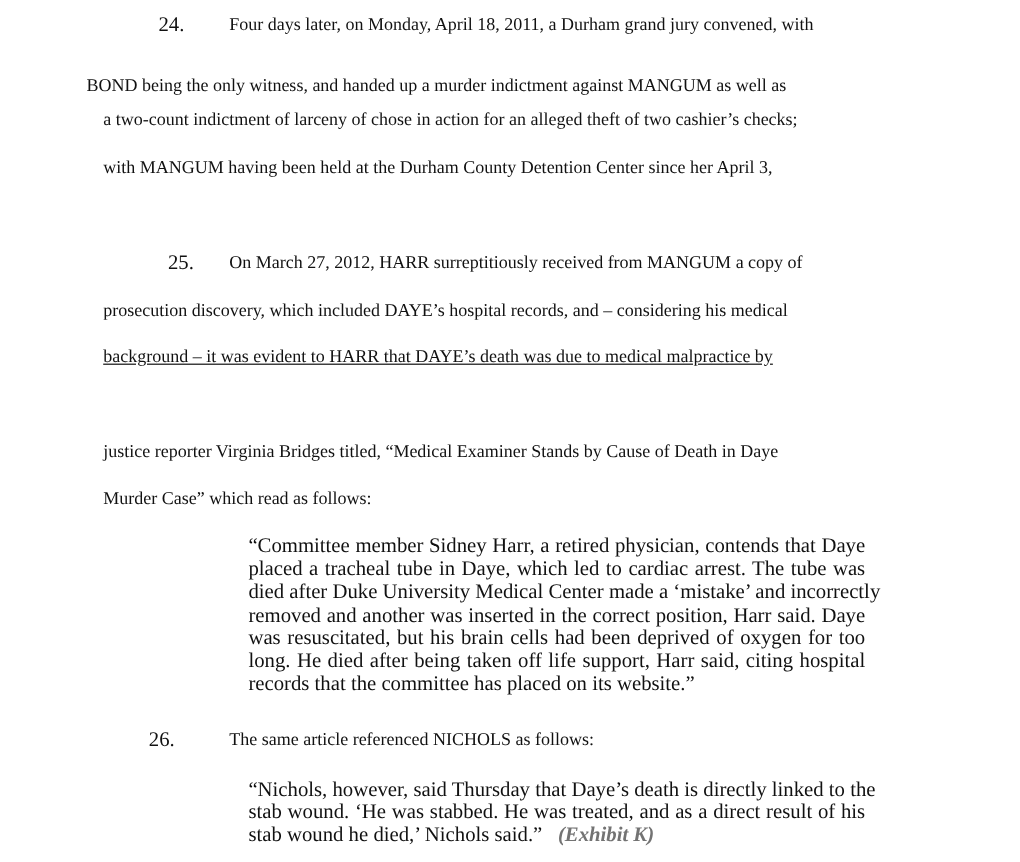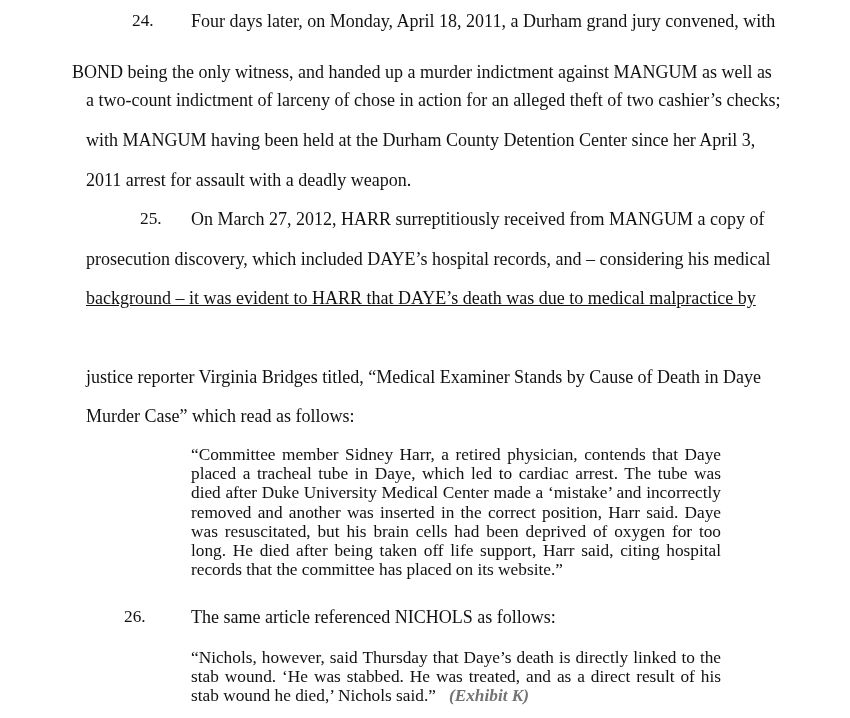--- a/index.html
+++ b/index.html
@@ -17,41 +17,42 @@
     }
     .page {
       position: absolute;
       left: 0;
       top: 0;
       width: 850px;
       height: 718px;
     }
     .line {
       position: absolute;
-      font-size: 18px;
+      font-size: 15px;
       white-space: nowrap;
       line-height: 20px;
     }
     .num {
       position: absolute;
       font-size: 17.3px;
       line-height: 20px;
     }
     .quote {
       position: absolute;
       left: 191px;
       width: 530px;
       font-size: 17.3px;
       line-height: 19.2px;
       text-align: justify;
     }
     .quote .ql {
       display: block;
       white-space: nowrap;
       text-align-last: justify;
+      margin-left: 16px;
     }
     .quote .ql.last {
       text-align-last: left;
     }
     .ital { font-style: italic; }
     .exhibit {
       color: #737373;
       font-style: italic;
       font-weight: bold;
     }
@@ -59,21 +60,20 @@
 </head>
 <body>
 
 <div class="page">
 
   <span class="num" style="left:132px; top:11px;">24.</span>
   <span class="line" style="left:191px; top:11px;">Four days later, on Monday, April 18, 2011, a Durham grand jury convened, with</span>
   <span class="line" style="left:72px; top:50px;margin-top:12px;">BOND being the only witness, and handed up a murder indictment against MANGUM as well as</span>
   <span class="line" style="left:86px; top:90px;">a two-count indictment of larceny of chose in action for an alleged theft of two cashier’s checks;</span>
   <span class="line" style="left:86px; top:130px;">with MANGUM having been held at the Durham County Detention Center since her April 3,</span>
-  <span class="line" style="left:86px; top:170px;">2011 arrest for assault with a deadly weapon.</span>
 
   <span class="num" style="left:140px; top:209px;">25.</span>
   <span class="line" style="left:191px; top:209px;">On March 27, 2012, HARR surreptitiously received from MANGUM a copy of</span>
   <span class="line" style="left:86px; top:249px;">prosecution discovery, which included DAYE’s hospital records, and – considering his medical</span>
   <span class="line" style="left:86px; top:288px;text-decoration:underline;">background – it was evident to HARR that DAYE’s death was due to medical malpractice by</span>
   <span class="line" style="left:86px; top:367px;">justice reporter Virginia Bridges titled, “Medical Examiner Stands by Cause of Death in Daye</span>
   <span class="line" style="left:86px; top:406px;">Murder Case” which read as follows:</span>
 
   <div class="quote" style="top:445px;">
     <span class="ql">“Committee member Sidney Harr, a retired physician, contends that Daye</span>

